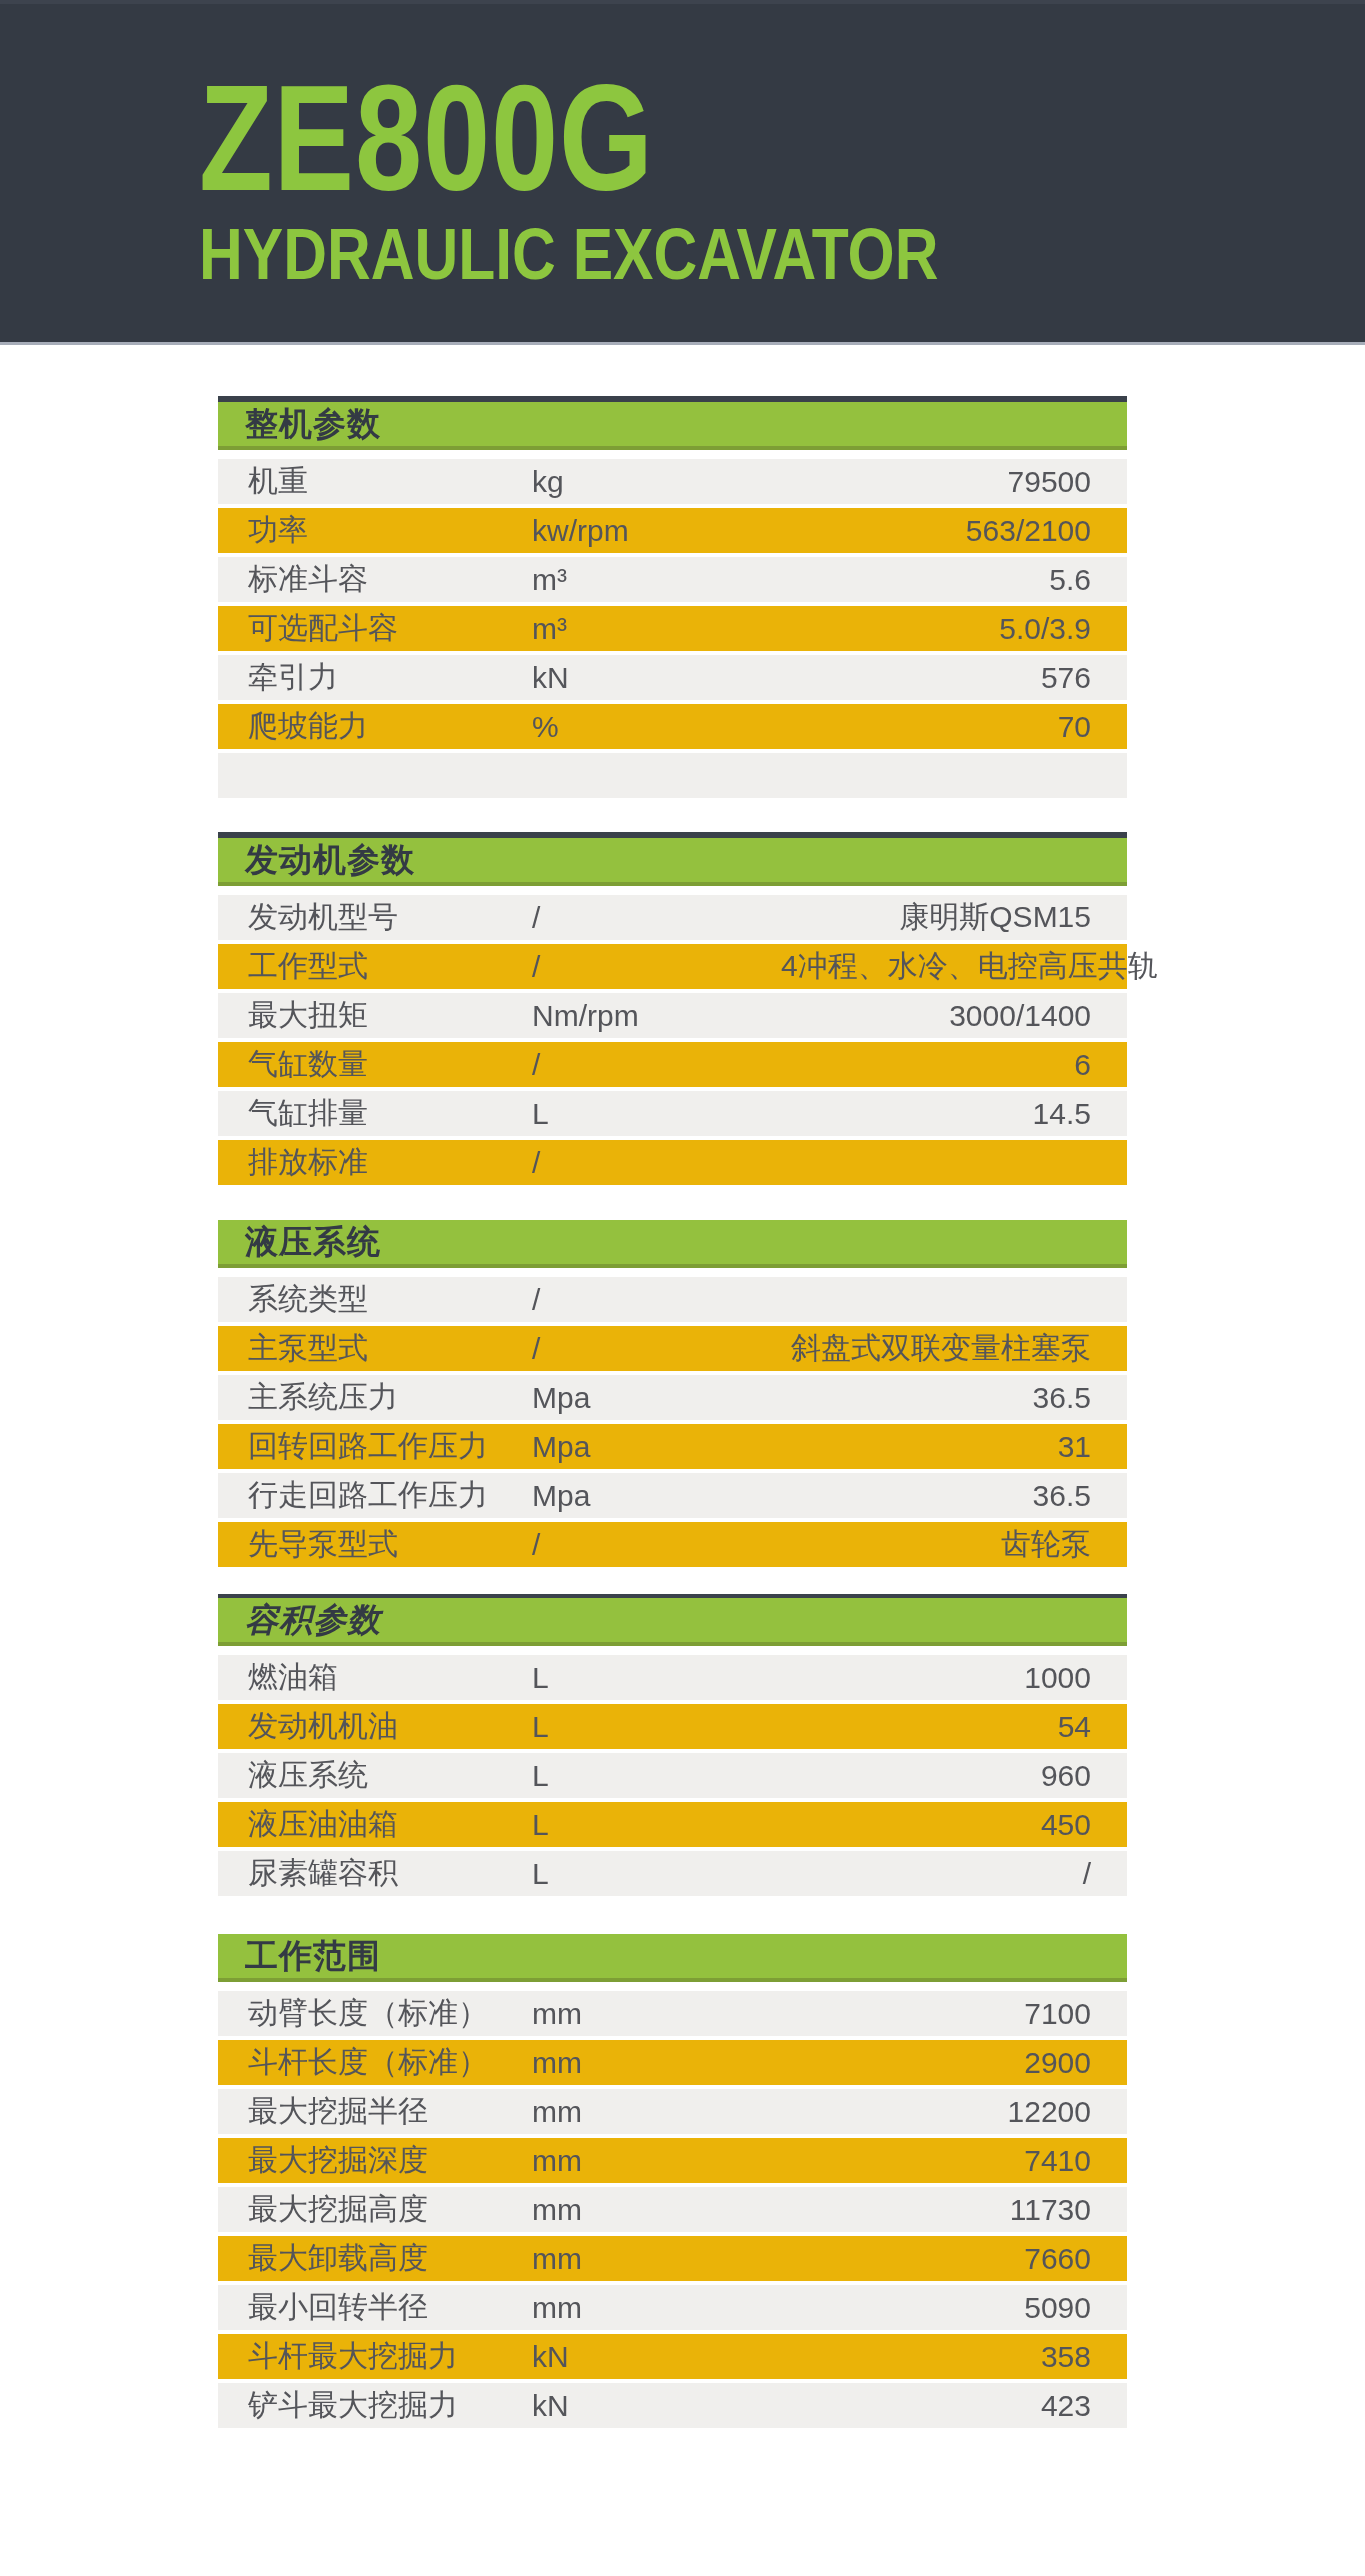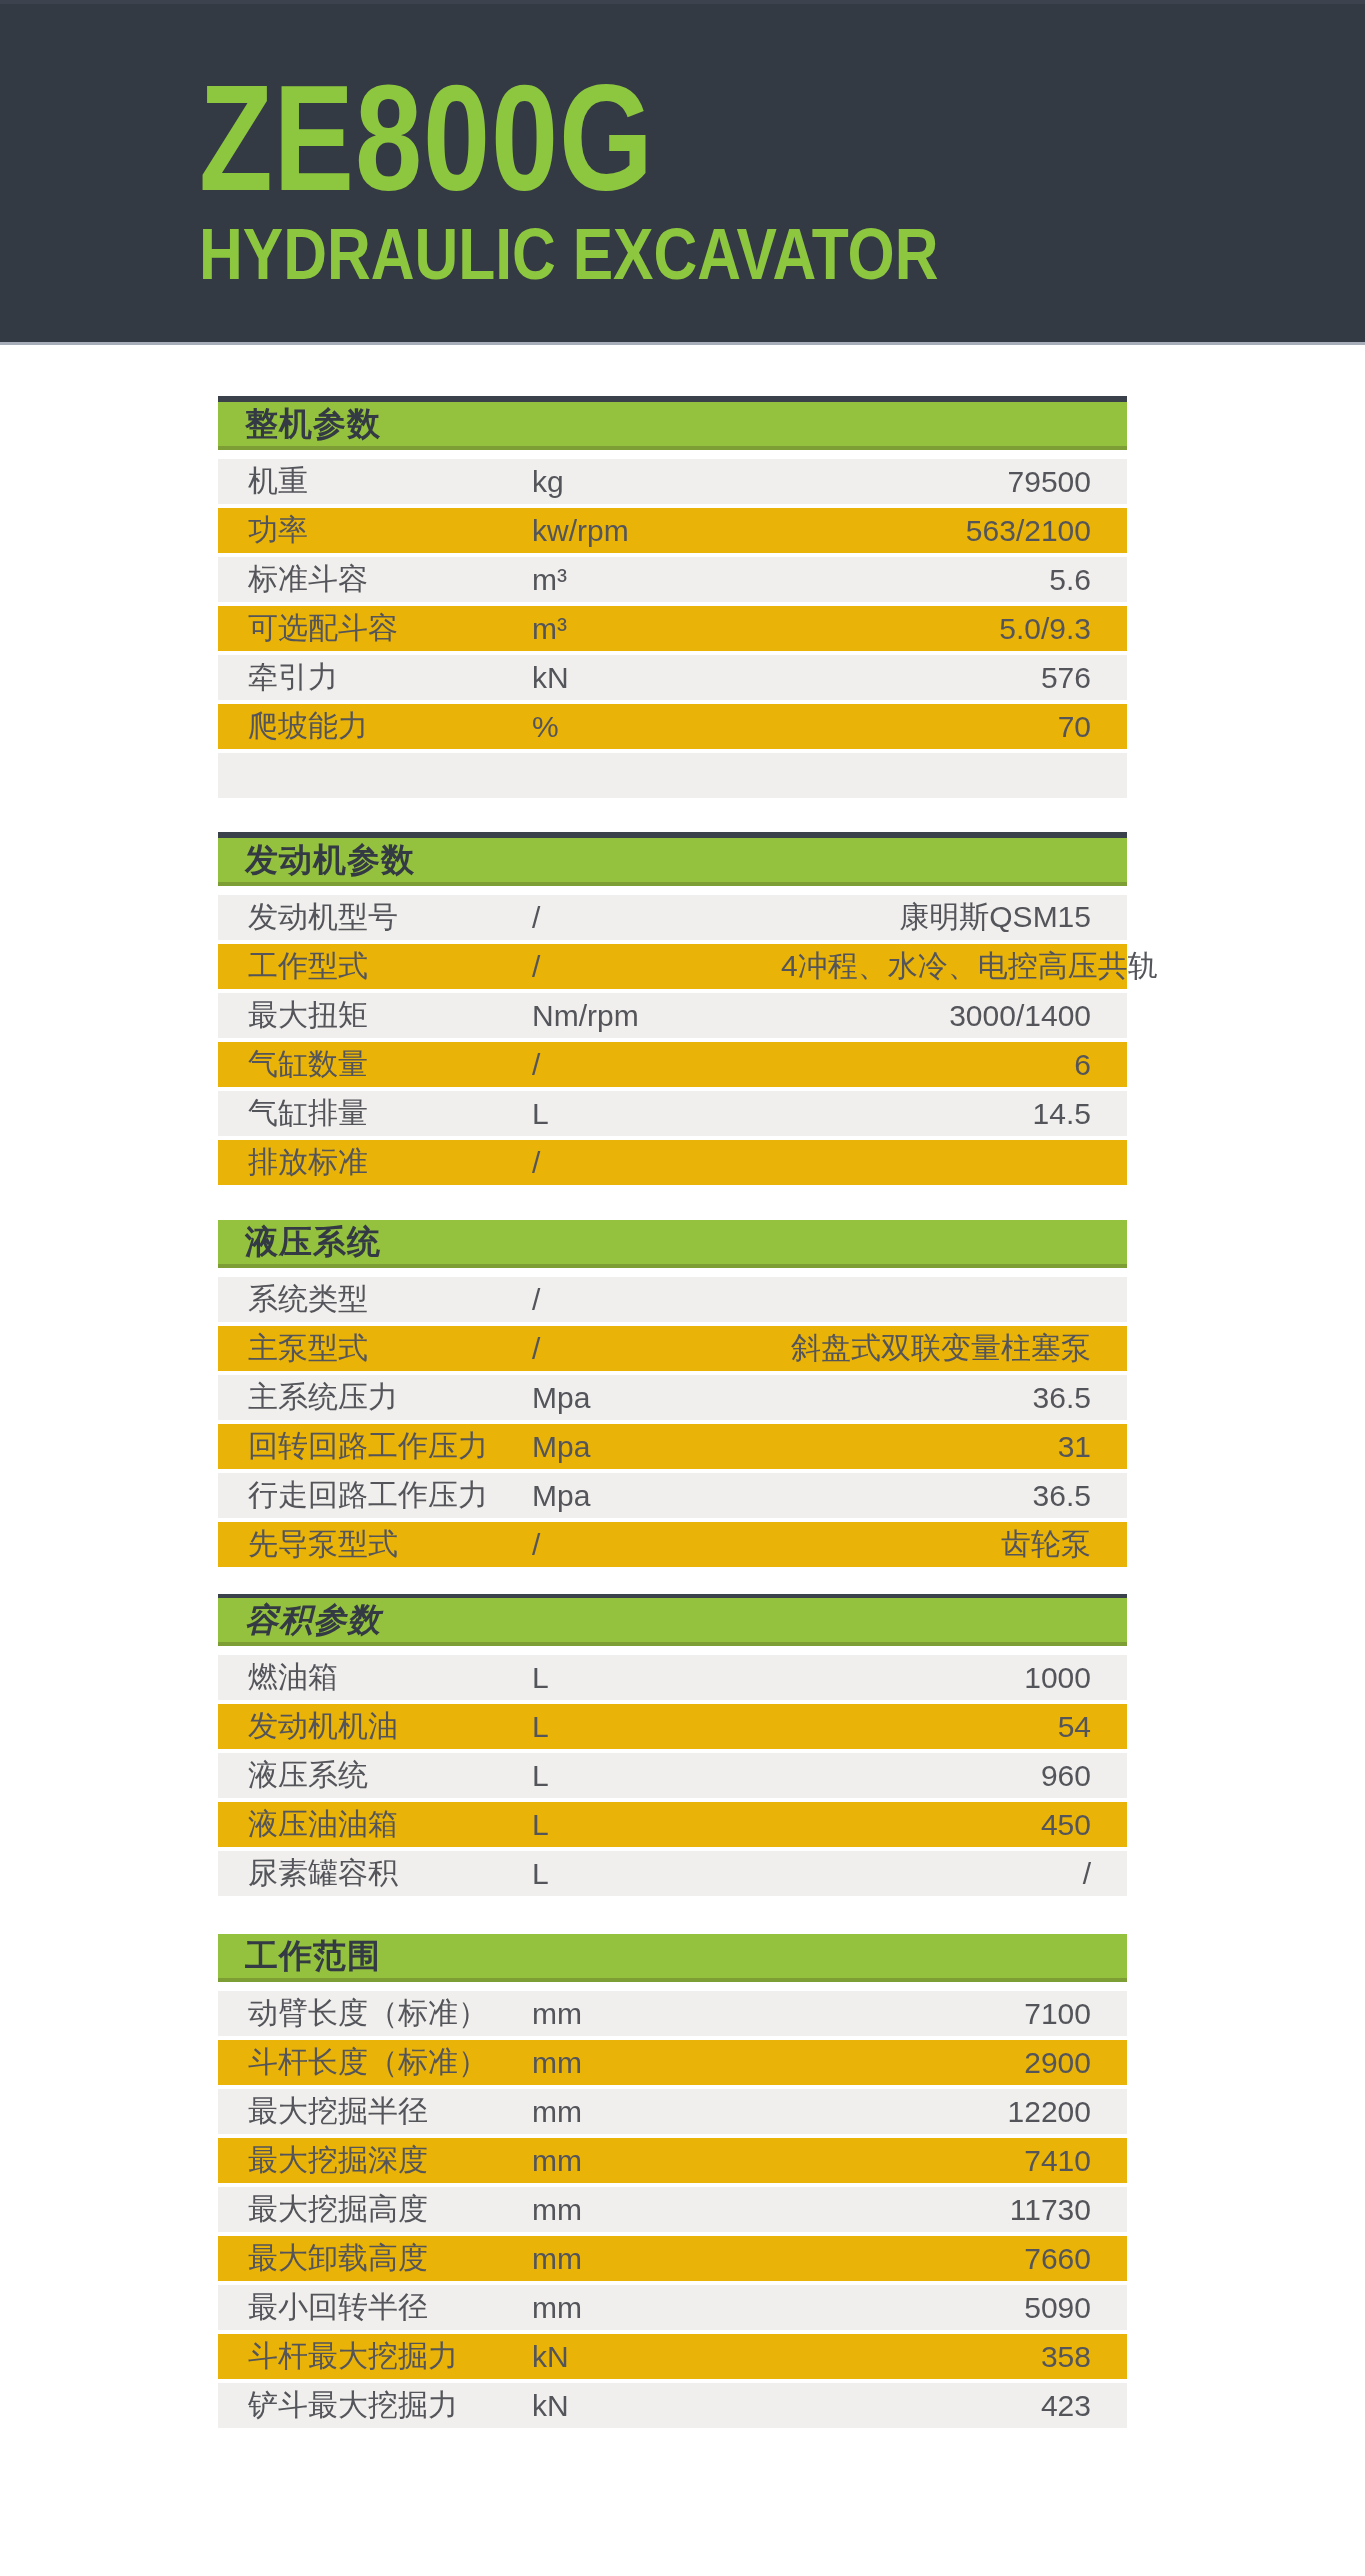--- a/index.html
+++ b/index.html
@@ -74,21 +74,21 @@
     <div class="cell-value">563/2100</div>
   </div>
         <div class="row odd">
     <div class="cell-label">标准斗容</div>
     <div class="cell-unit">m³</div>
     <div class="cell-value">5.6</div>
   </div>
         <div class="row even">
     <div class="cell-label">可选配斗容</div>
     <div class="cell-unit">m³</div>
-    <div class="cell-value">5.0/9.3</div>
+    <div class="cell-value">5.0/3.9</div>
   </div>
         <div class="row odd">
     <div class="cell-label">牵引力</div>
     <div class="cell-unit">kN</div>
     <div class="cell-value">576</div>
   </div>
         <div class="row even">
     <div class="cell-label">爬坡能力</div>
     <div class="cell-unit">%</div>
     <div class="cell-value">70</div>

